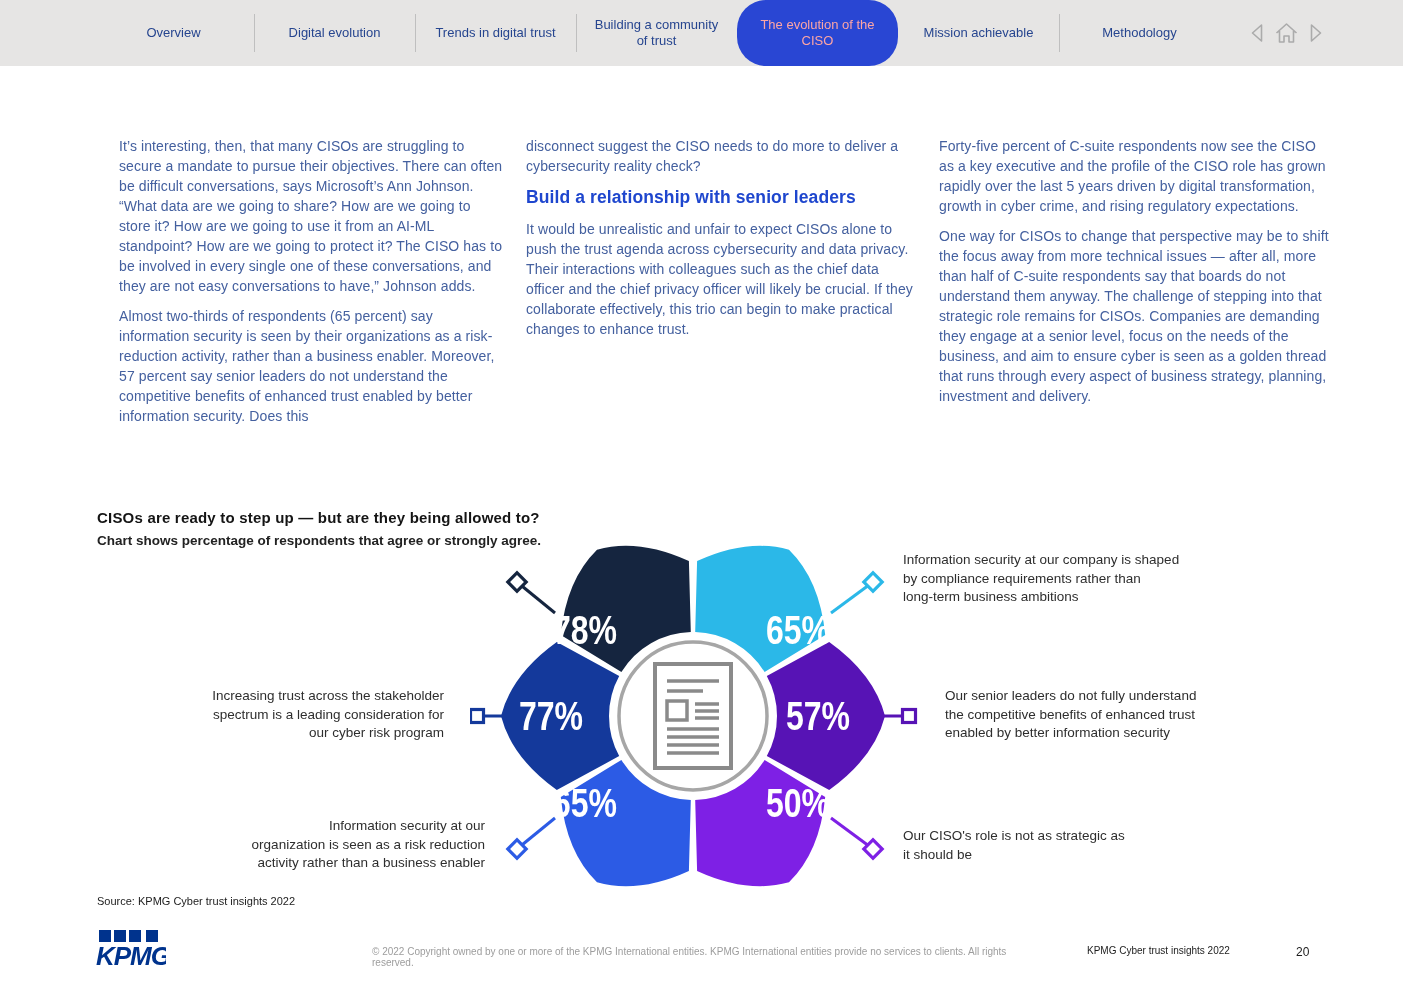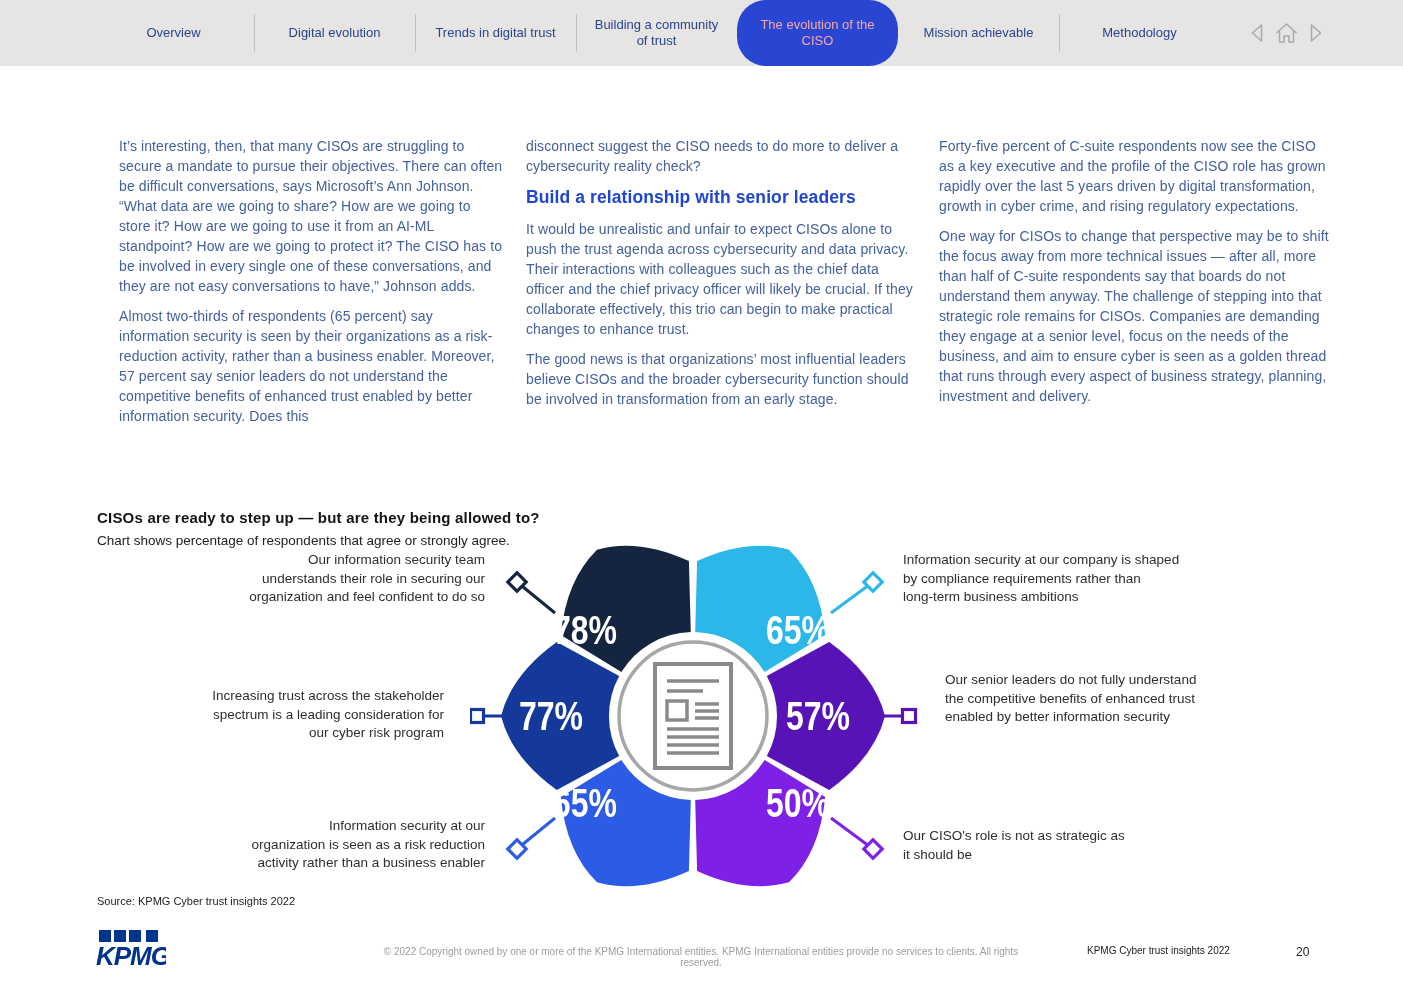--- a/index.html
+++ b/index.html
@@ -27,38 +27,38 @@
     position:absolute; left:95px; top:136px; width:1215px;
     display:grid; grid-template-columns:385px 391px 395px; column-gap:22px;
     color:#44609F; font-size:14px; line-height:20px; letter-spacing:0.1px;margin-left:24px;
   }
   .col p { margin:0 0 10px; }
   .col h2 { font-size:17.5px; line-height:22px; color:#1E46CE; margin:7px 0 11px; }
 
   
   .chart-head { position:absolute; left:97px; top:484px; color:#141414;margin-top:25px; }
   .chart-title { font-size:15px; font-weight:bold; letter-spacing:0.2px; }
-  .chart-sub { font-size:13.5px; font-weight:normal; color:#222; margin-top:7px; }
+  .chart-sub { font-size:13.5px; font-weight:bold; color:#222; margin-top:7px; }
 
   
   #petal-chart { position:absolute; left:470px; top:538px; width:450px; height:356px; }
   .plabel { position:absolute; font-size:13.5px; line-height:18.5px; color:#2E2E2E; white-space:pre-line; }
   .plabel.r { text-align:right; }
   #lbl-tl { left:168px; top:551px; width:317px; }
   #lbl-ml { left:148px; top:687px; width:296px; }
   #lbl-bl { left:176px; top:817px; width:309px; }
   #lbl-tr { left:903px; top:551px; width:330px; }
-  #lbl-mr { left:945px; top:671px; width:320px; }
+  #lbl-mr { left:945px; top:687px; width:320px; }
   #lbl-br { left:903px; top:827px; width:290px; }
 
   .source { position:absolute; left:97px; top:895px; font-size:11px; color:#1C1C1C; }
 
   
   .logo { position:absolute; left:96px; top:929px; }
-  .copyright { position:absolute; left:372px; top:946px; width:658px; text-align:center; font-size:10px; color:#9D9D9D; }
+  .copyright { position:absolute; left:372px; top:946px; width:658px; text-align:left; font-size:10px; color:#9D9D9D; }
   .doc-ref { position:absolute; left:1087px; top:945px; font-size:10px; color:#1C1C1C; }
   .pagenum { position:absolute; left:1296px; top:945px; font-size:12px; color:#1C1C1C; }
 </style>
 </head>
 <body>
 
 <div class="page">
 
   <div class="topnav">
     <div class="tabs">
@@ -99,21 +99,20 @@
 
   <div class="cols">
     <div class="col">
       <p>It’s interesting, then, that many CISOs are struggling to secure a mandate to pursue their objectives. There can often be difficult conversations, says Microsoft’s Ann Johnson. “What data are we going to share? How are we going to store it? How are we going to use it from an AI-ML standpoint? How are we going to protect it? The CISO has to be involved in every single one of these conversations, and they are not easy conversations to have,” Johnson adds.</p>
       <p>Almost two-thirds of respondents (65 percent) say information security is seen by their organizations as a risk-reduction activity, rather than a business enabler. Moreover, 57 percent say senior leaders do not understand the competitive benefits of enhanced trust enabled by better information security. Does this</p>
     </div>
     <div class="col">
       <p>disconnect suggest the CISO needs to do more to deliver a cybersecurity reality check?</p>
       <h2>Build a relationship with senior leaders</h2>
       <p>It would be unrealistic and unfair to expect CISOs alone to push the trust agenda across cybersecurity and data privacy. Their interactions with colleagues such as the chief data officer and the chief privacy officer will likely be crucial. If they collaborate effectively, this trio can begin to make practical changes to enhance trust.</p>
-      <p>The good news is that organizations’ most influential leaders believe CISOs and the broader cybersecurity function should be involved in transformation from an early stage.</p>
     </div>
     <div class="col">
       <p>Forty-five percent of C-suite respondents now see the CISO as a key executive and the profile of the CISO role has grown rapidly over the last 5 years driven by digital transformation, growth in cyber crime, and rising regulatory expectations.</p>
       <p>One way for CISOs to change that perspective may be to shift the focus away from more technical issues — after all, more than half of C-suite respondents say that boards do not understand them anyway. The challenge of stepping into that strategic role remains for CISOs. Companies are demanding they engage at a senior level, focus on the needs of the business, and aim to ensure cyber is seen as a golden thread that runs through every aspect of business strategy, planning, investment and delivery.</p>
     </div>
   </div>
 
   <div class="chart-head">
     <div class="chart-title">CISOs are ready to step up — but are they being allowed to?</div>
     <div class="chart-sub">Chart shows percentage of respondents that agree or strongly agree.</div>
@@ -153,23 +152,20 @@
       <rect x="40.5" y="304.5" width="13" height="13" fill="#fff" stroke="#2C5BE5" stroke-width="3.2" transform="rotate(45 47 311)"></rect>
       <text text-anchor="middle" transform="translate(115,279) scale(0.8,1)" font-size="40" font-weight="bold" fill="#fff" font-family="'Liberation Sans',sans-serif">65%</text>
       <rect x="396.5" y="37.5" width="13" height="13" fill="#fff" stroke="#2BB8E8" stroke-width="3.2" transform="rotate(45 403 44)"></rect>
       <text text-anchor="middle" transform="translate(328,106) scale(0.8,1)" font-size="40" font-weight="bold" fill="#fff" font-family="'Liberation Sans',sans-serif">65%</text>
       <rect x="432.5" y="171.5" width="13" height="13" fill="#fff" stroke="#5713B5" stroke-width="3.2"></rect>
       <text text-anchor="middle" transform="translate(348,192) scale(0.8,1)" font-size="40" font-weight="bold" fill="#fff" font-family="'Liberation Sans',sans-serif">57%</text>
       <rect x="396.5" y="304.5" width="13" height="13" fill="#fff" stroke="#7E20E5" stroke-width="3.2" transform="rotate(45 403 311)"></rect>
       <text text-anchor="middle" transform="translate(328,279) scale(0.8,1)" font-size="40" font-weight="bold" fill="#fff" font-family="'Liberation Sans',sans-serif">50%</text>
     </svg>
 
-  <div class="plabel r" id="lbl-tl">Our information security team
-understands their role in securing our
-organization and feel confident to do so</div>
   <div class="plabel r" id="lbl-ml">Increasing trust across the stakeholder
 spectrum is a leading consideration for
 our cyber risk program</div>
   <div class="plabel r" id="lbl-bl">Information security at our
 organization is seen as a risk reduction
 activity rather than a business enabler</div>
   <div class="plabel" id="lbl-tr">Information security at our company is shaped
 by compliance requirements rather than
 long-term business ambitions</div>
   <div class="plabel" id="lbl-mr">Our senior leaders do not fully understand

